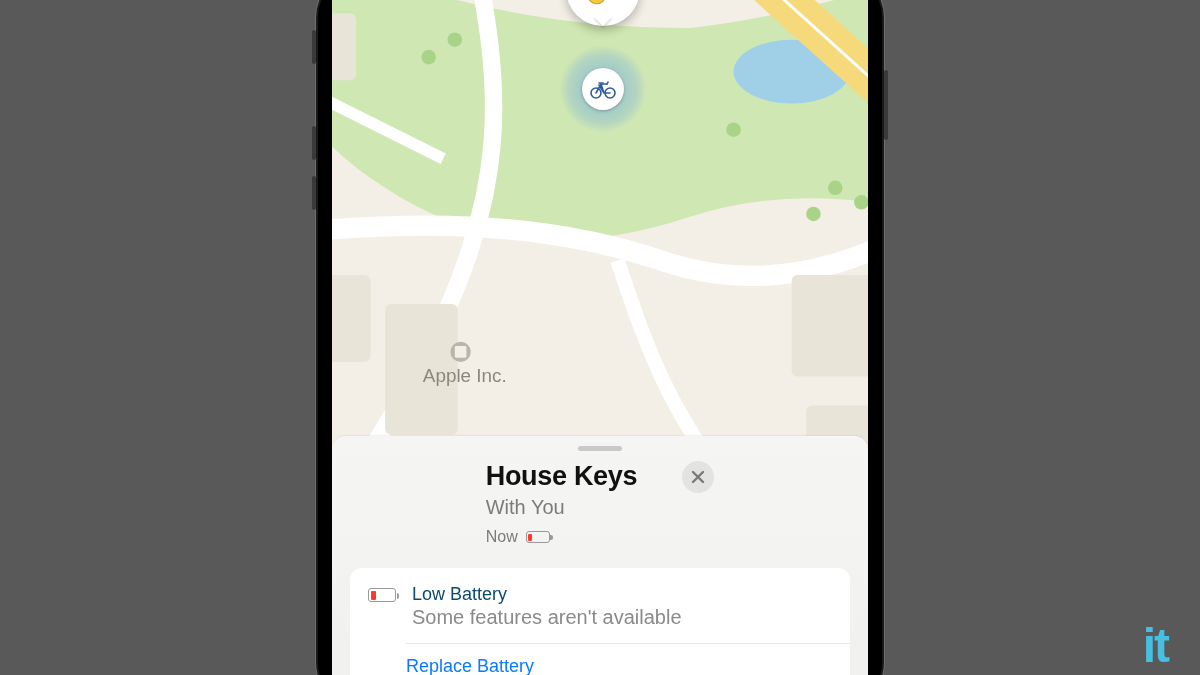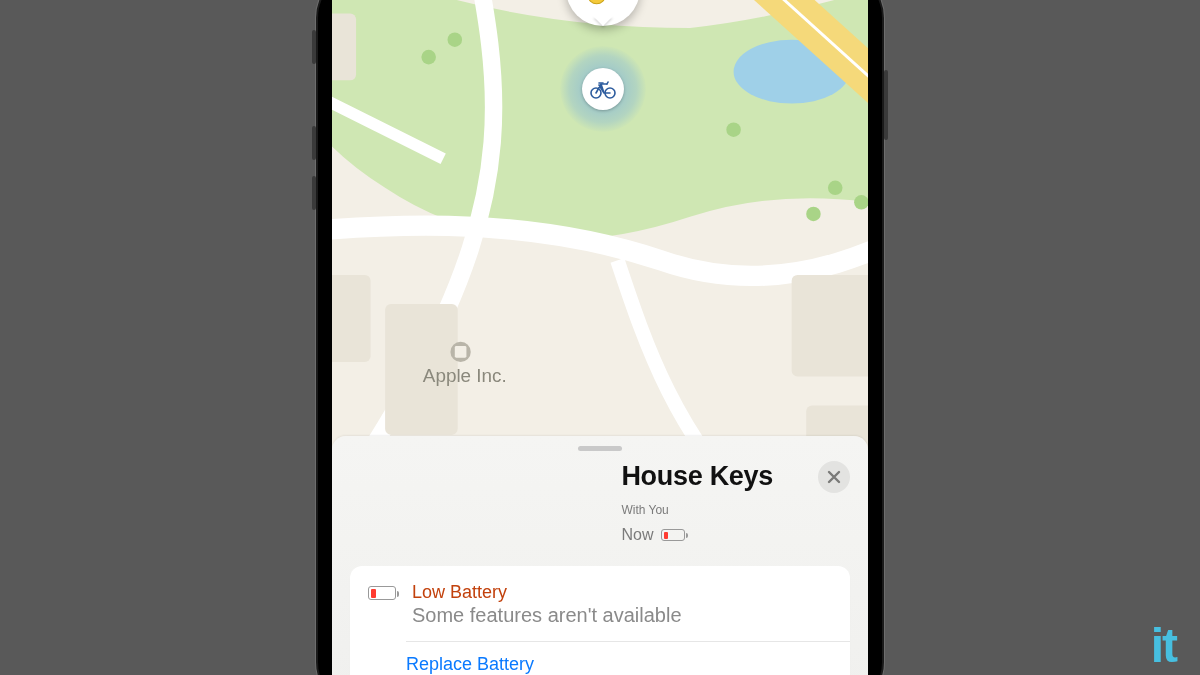--- a/index.html
+++ b/index.html
@@ -45,45 +45,45 @@
     background: linear-gradient(#f5f5f3, #f0f0ee);
     border-top-left-radius: 14px; border-top-right-radius:14px;
     padding: 10px 18px 30px 18px;
     box-shadow: 0 -1px 2px rgba(0,0,0,0.06);
     height: 262px;
   }
   .grabber {
     width:44px; height:5px; border-radius:3px; background:#c9c9c9;
     margin: 0 auto 10px auto;
   }
-  .sheet-head { display:flex; align-items:flex-start; justify-content:flex-end;gap:45px; }
+  .sheet-head { display:flex; align-items:flex-start; justify-content:center;gap:45px; }
   .title {
     font-size: 27px; font-weight:700; letter-spacing:-0.3px; color:#111;
   }
-  .subtitle { font-size:12px; color:#7b7b7b; margin-top:11px; }
+  .subtitle { font-size:20px; color:#7b7b7b; margin-top:4px; }
   .status-row { display:flex; align-items:center; gap:8px; font-size:16px; color:#7b7b7b; margin-top:9px;}
   .close {
     width:32px; height:32px; border-radius:50%;
     background:#e3e3e1; display:flex; align-items:center; justify-content:center;
     cursor:pointer;
     flex: 0 0 32px;
   }
   .close svg { width:14px; height:14px; }
 
   .card {
     background:#fff; border-radius:12px; margin-top:22px;
     box-shadow: 0 1px 1px rgba(0,0,0,0.04);
   }
   .card-row {
     display:flex; align-items:flex-start; gap:16px;
     padding: 16px 18px 14px 18px;
   }
   .card-row + .card-divider { height:1px; background:#e6e6e6; margin-left:56px; }
   .card-icon { width:28px; display:flex; justify-content:center; padding-top:4px;}
-  .card-title { font-size:18px; color:#c2410c; font-weight:500; }
+  .card-title { font-size:18px; color:#0c4a6e; font-weight:500; }
   .card-sub { font-size:20px; color:#8a8a8a; margin-top:1px; }
   .card-link {
     padding: 12px 18px 20px 56px;
     font-size:18px; color:#0a7aff; cursor:pointer;
   }
 
   
   .battery {
     width:24px; height:12px; border:1.3px solid #999; border-radius:3px;
     position:relative; display:inline-block;
@@ -119,21 +119,21 @@
   }
   .loc-inner{
     position:absolute; left:250px; top:98px;
     width:42px; height:42px; border-radius:50%; background:#fff;
     display:flex; align-items:center; justify-content:center;
     box-shadow: 0 1px 3px rgba(0,0,0,0.25);
   }
 
   
   .watermark {
-    position:absolute; right:24px; bottom:2px;
+    position:absolute; right:32px; bottom:2px;
     font-size:48px; font-weight:700; color:#47bfe0; letter-spacing:-2px;
     font-family: "Segoe UI", Arial, sans-serif;
   }
 </style>
 </head>
 <body>
 
 <div class="phone">
   <div class="screen">
 

